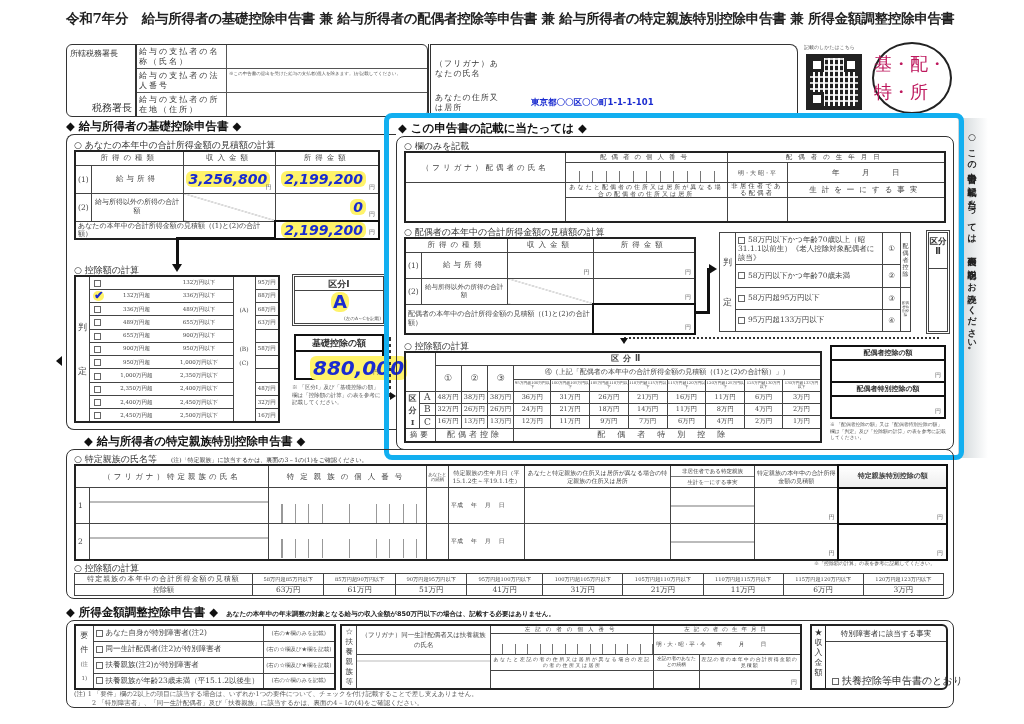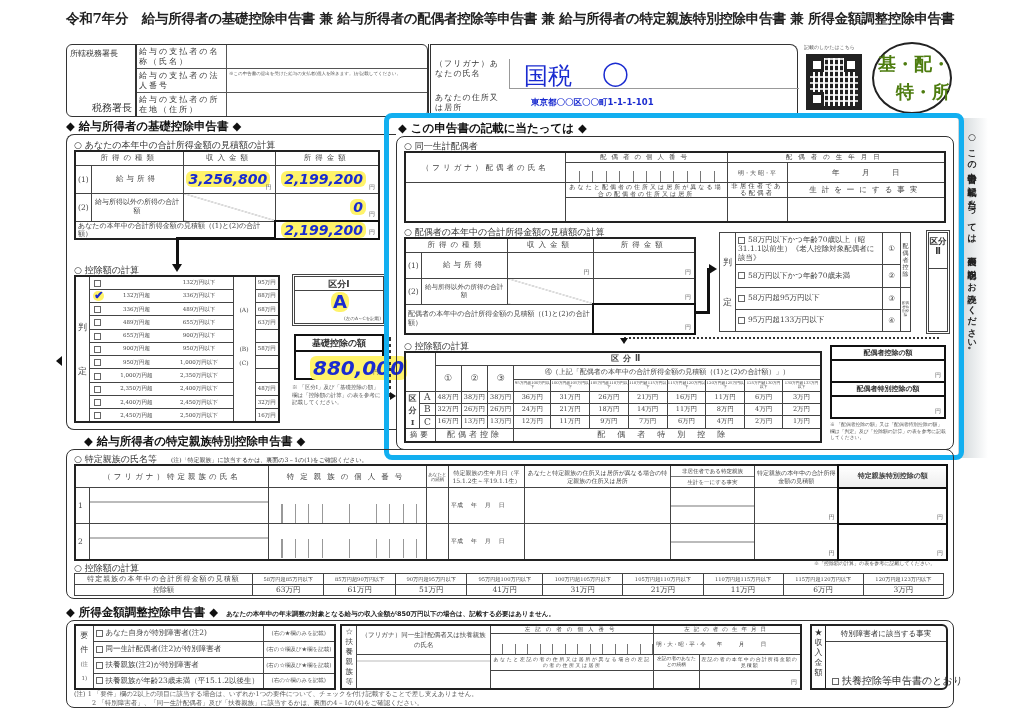--- a/index.html
+++ b/index.html
@@ -36,36 +36,32 @@
   <div class="abs" style="left:70px;top:24px;width:90px;height:24px;border-bottom:1px solid #555;border-right:1px solid #555;padding:2px;font-size:8px;letter-spacing:2px;white-space:normal;line-height:10px">給与の支払者の法人番号</div>
   <div class="abs" style="left:160px;top:24px;width:202px;height:24px;border-bottom:1px solid #555">
     <div class="tiny" style="padding:2px;font-size:4.5px;white-space:nowrap;overflow:hidden">※この申告書の提出を受けた給与の支払者(個人を除きます。)が記載してください。</div>
   </div>
   <div class="abs" style="left:70px;top:48px;width:90px;height:25px;border-right:1px solid #555;padding:2px;font-size:8px;letter-spacing:2px;white-space:normal;line-height:10px">給与の支払者の所在地（住所）</div>
   <div class="abs" style="left:160px;top:48px;width:202px;height:25px"></div>
 </div>
 
 <div class="abs rbox" style="left:428px;top:44px;width:370px;height:73px;border-radius:0 8px 0 0;border-left:3px double #333">
   <div class="abs" style="left:4px;top:14px;width:70px;font-size:8px;white-space:normal;line-height:10px;letter-spacing:1px">（フリガナ）あなたの氏名</div>
-  <div class="abs" style="left:78px;top:14px;width:290px;height:30px;border-left:1px solid #999;border-bottom:1px solid #999">
-    <span class="abs sans" style="left:14px;top:1px;font-size:24px;color:#1a2bd0">国税</span>
-    <span class="abs sans" style="left:92px;top:0px;font-size:24px;color:#1a2bd0">◯</span>
-  </div>
   <div class="abs" style="left:4px;top:48px;width:70px;font-size:8px;white-space:normal;line-height:10px;letter-spacing:1px">あなたの住所又は居所</div>
   <div class="abs sans" style="left:100px;top:52px;font-size:8.5px;font-weight:bold;color:#1a2bd0">東京都〇〇区〇〇町1-1-1-101</div>
 </div>
 
 <div class="abs tiny" style="left:804px;top:44px;font-size:5px">記載のしかたはこちら</div>
 <div class="abs" style="left:806px;top:54px;width:56px;height:56px;background:repeating-linear-gradient(90deg,#222 0 3px,#fff 3px 5px),#222;background-blend-mode:normal;border:4px solid #222;outline:2px solid #fff">
   <div style="position:absolute;inset:0;background:repeating-linear-gradient(0deg,transparent 0 4px,rgba(255,255,255,.8) 4px 6px)"></div>
   <div style="position:absolute;left:0;top:0;width:14px;height:14px;background:#fff;border:3px solid #222"></div>
   <div style="position:absolute;right:0;top:0;width:14px;height:14px;background:#fff;border:3px solid #222"></div>
   <div style="position:absolute;left:0;bottom:0;width:14px;height:14px;background:#fff;border:3px solid #222"></div>
 </div>
-<div class="abs sans" style="left:872px;top:42px;width:80px;height:72px;border:2px solid #222;border-radius:40px/36px;text-align:right;font-weight:bold;font-size:18px;color:#4d7c0f;line-height:28px;padding-top:6px">
+<div class="abs sans" style="left:872px;top:42px;width:80px;height:72px;border:2px solid #222;border-radius:40px/36px;text-align:left;font-weight:normal;font-size:18px;color:#be185d;line-height:28px;padding-top:6px">
   <div>基・配・</div>
   <div>特・所</div>
 </div>
 
 <div class="abs section-h sans" style="left:66px;top:119px">◆ 給与所得者の基礎控除申告書 ◆</div>
 <div class="abs rbox" style="left:66px;top:134px;width:330px;height:296px;border-right:none;border-radius:8px 0 0 8px"></div>
 <div class="abs subh" style="left:74px;top:139px">○ あなたの本年中の合計所得金額の見積額の計算</div>
 
 <div class="abs" style="left:74px;top:150px;width:306px;height:87px">
   <table class="thick">
@@ -192,21 +188,21 @@
   <div class="sans" style="height:16px;border-bottom:2px solid #111;font-weight:bold;font-size:9px;text-align:center;line-height:15px">基礎控除の額</div>
   <div class="abs" style="left:14px;top:20px"><span class="hl" style="font-size:20px">880,000</span></div>
   <span class="yen">円</span>
 </div>
 <div class="abs tiny" style="left:292px;top:384px;width:92px;white-space:normal;font-size:5.5px;line-height:7.5px">※ 「区分Ⅰ」及び「基礎控除の額」欄は「控除額の計算」の表を参考に記載してください。</div>
 
 <div class="abs" style="left:56px;top:356px;width:0;height:0;border-top:5px solid transparent;border-bottom:5px solid transparent;border-right:6px solid #111"></div>
 
 <div class="abs section-h sans" style="left:398px;top:121px">◆ この申告書の記載に当たっては ◆</div>
 <div class="abs rbox" style="left:396px;top:136px;width:558px;height:314px;border-radius:8px"></div>
-<div class="abs subh" style="left:404px;top:140px">○ 同一生計配偶者</div>
+<div class="abs subh" style="left:404px;top:140px">○ 欄のみを記載</div>
 
 <div class="abs" style="left:404px;top:151px;width:542px;height:70px">
   <table class="thick">
     <tbody>
         <tr style="height:9px">
       <td rowspan="2" style="width:160px;white-space:normal;letter-spacing:3px;line-height:11px">（フリガナ）配偶者の氏名</td>
       <td style="letter-spacing:5px;font-size:6.5px">配偶者の個人番号</td>
       <td colspan="2" style="letter-spacing:6px;font-size:6.5px">配偶者の生年月日</td>
     </tr>
     <tr style="height:20px">

